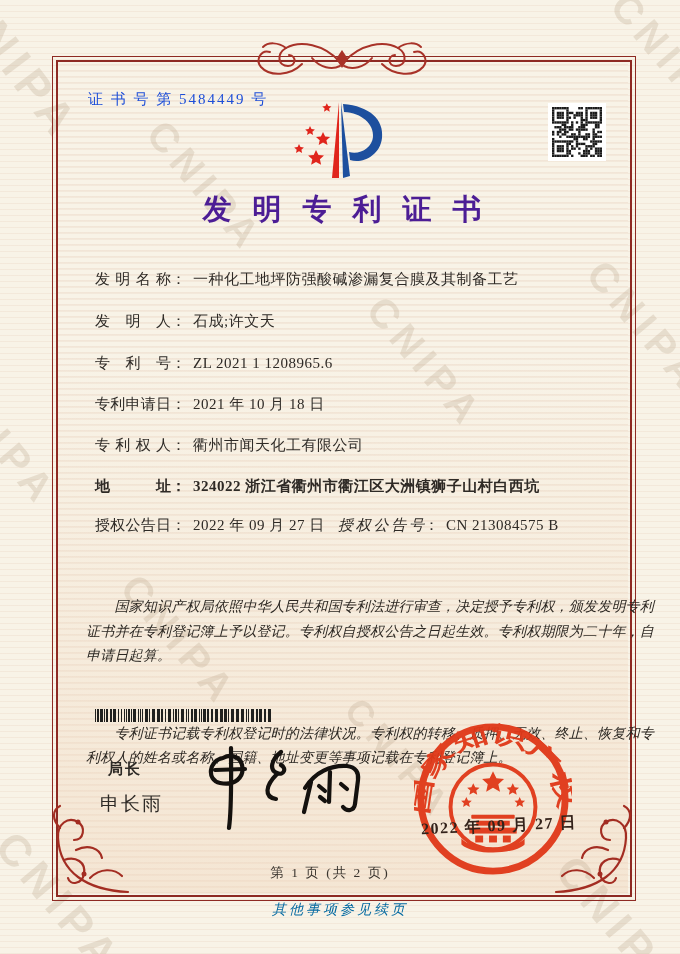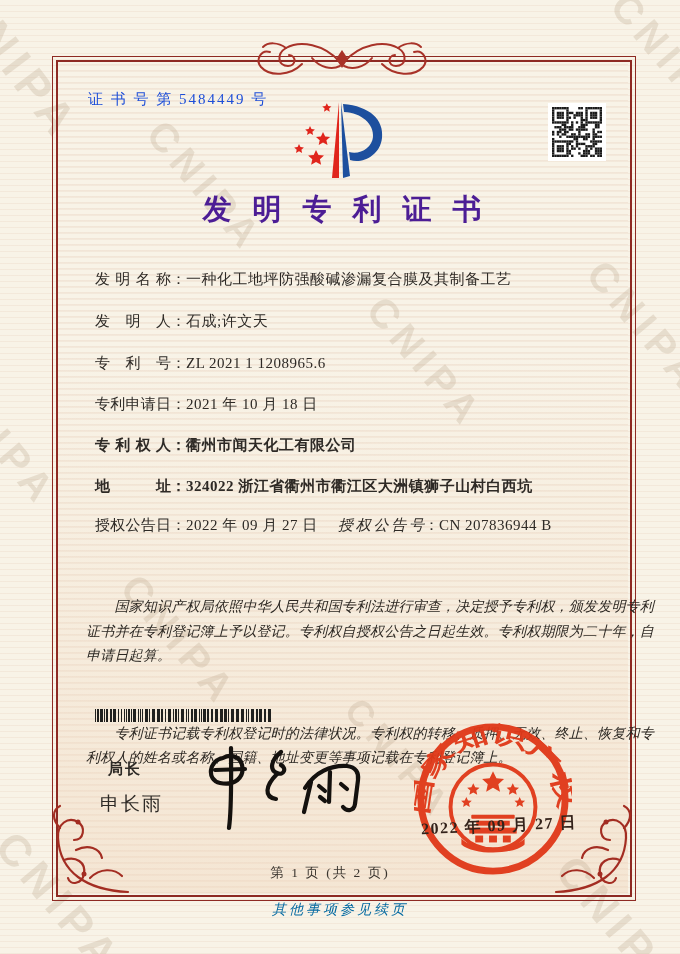--- a/index.html
+++ b/index.html
@@ -22,21 +22,21 @@
       transform:rotate(50deg);transform-origin:left top;pointer-events:none;}
   
   .content{position:absolute;inset:0;z-index:3;}
   .abs{position:absolute;}
   .certno{left:88px;top:90px;font-size:15px;letter-spacing:2px;color:#1d4ed8;}
   .title{left:56px;top:190px;width:572px;text-align:center;font-size:29px;font-weight:bold;
          letter-spacing:21px;text-indent:21px;color:#4c1d95;}
   .frow{left:95px;font-size:15px;color:#2e2a26;white-space:nowrap;}
   .flabel{display:inline-block;width:76px;text-align:justify;text-align-last:justify;vertical-align:top;}
   .fcolon{display:inline-block;}
-  .fvalue{letter-spacing:.5px;}
+  .fvalue{margin-left:7px;letter-spacing:.5px;}
   .grant2{position:absolute;left:243px;top:0;white-space:nowrap;}
   .grant2 .flabel{width:86px;font-style:italic;}
   .paras{left:86px;top:546px;width:530px;font-size:14px;line-height:24.5px;
          font-style:italic;letter-spacing:.2px;white-space:pre;color:#2b2722;}
   .paras p{margin:0 0 4px 0;}
   .director-label{left:108px;top:760px;font-size:15px;letter-spacing:2px;font-weight:bold;}
   .director-name{left:100px;top:791px;font-size:19px;letter-spacing:2px;}
   .pageinfo{left:56px;top:864px;width:548px;text-align:center;font-size:13.5px;letter-spacing:2px;color:#3a352f;}
   .footnote{left:0;top:901px;width:680px;text-align:center;font-size:14px;font-style:italic;letter-spacing:3px;color:#0369a1;}
   .sealdate{left:421px;top:815px;width:190px;z-index:6;font-size:16px;font-weight:bold;
@@ -374,30 +374,30 @@
   </div>
   <div class="abs frow" style="top:312px;">
     <span class="flabel">发明人</span><span class="fcolon">：</span><span class="fvalue">石成;许文天</span>
   </div>
   <div class="abs frow" style="top:354px;">
     <span class="flabel">专利号</span><span class="fcolon">：</span><span class="fvalue">ZL 2021 1 1208965.6</span>
   </div>
   <div class="abs frow" style="top:395px;">
     <span class="flabel">专利申请日</span><span class="fcolon">：</span><span class="fvalue">2021 年 10 月 18 日</span>
   </div>
-  <div class="abs frow" style="top:436px;font-weight:bold;">
+  <div class="abs frow" style="top:436px;">
     <span class="flabel">专利权人</span><span class="fcolon">：</span><span class="fvalue">衢州市闻天化工有限公司</span>
   </div>
   <div class="abs frow" style="top:477px;font-weight:bold;">
     <span class="flabel">地址</span><span class="fcolon">：</span><span class="fvalue">324022 浙江省衢州市衢江区大洲镇狮子山村白西坑</span>
   </div>
   <div class="abs frow" style="top:516px;width:520px;">
     <span class="flabel">授权公告日</span><span class="fcolon">：</span><span class="fvalue">2022 年 09 月 27 日</span>
     <span class="grant2">
-      <span class="flabel">授权公告号</span><span class="fcolon">：</span><span class="fvalue">CN 207836944 B</span>
+      <span class="flabel">授权公告号</span><span class="fcolon">：</span><span class="fvalue">CN 213084575 B</span>
     </span>
   </div>
 
   <div class="abs paras">
     <p>　　国家知识产权局依照中华人民共和国专利法进行审查，决定授予专利权，颁发发明专利
 证书并在专利登记簿上予以登记。专利权自授权公告之日起生效。专利权期限为二十年，自
 申请日起算。</p>
     <p>　　专利证书记载专利权登记时的法律状况。专利权的转移、质押、无效、终止、恢复和专
 利权人的姓名或名称、国籍、地址变更等事项记载在专利登记簿上。</p>
   </div>

